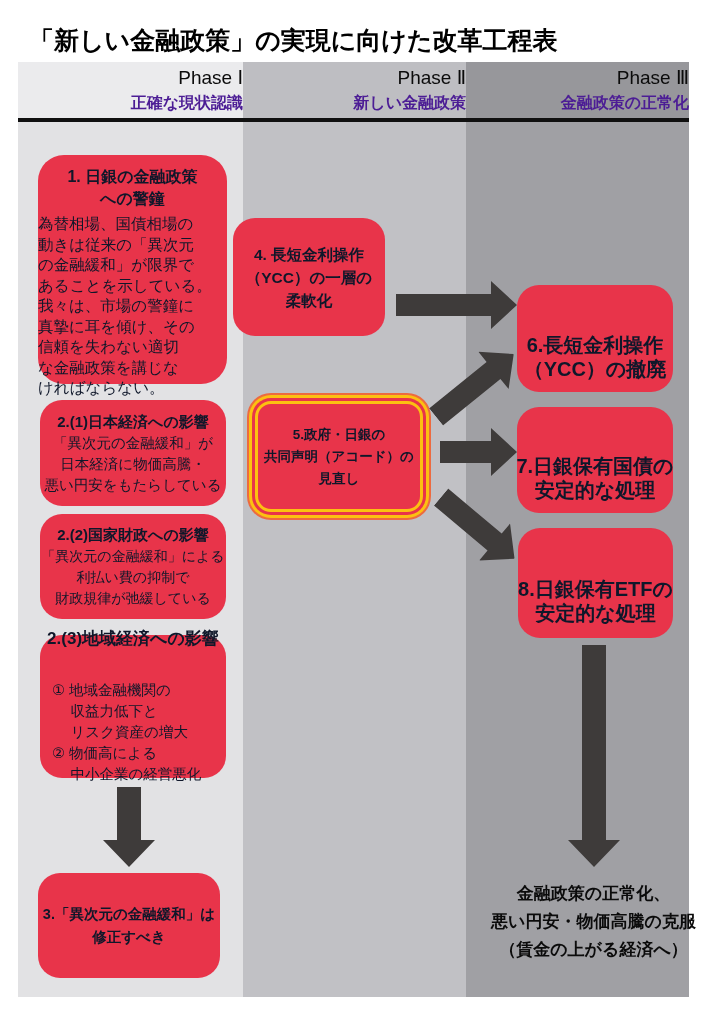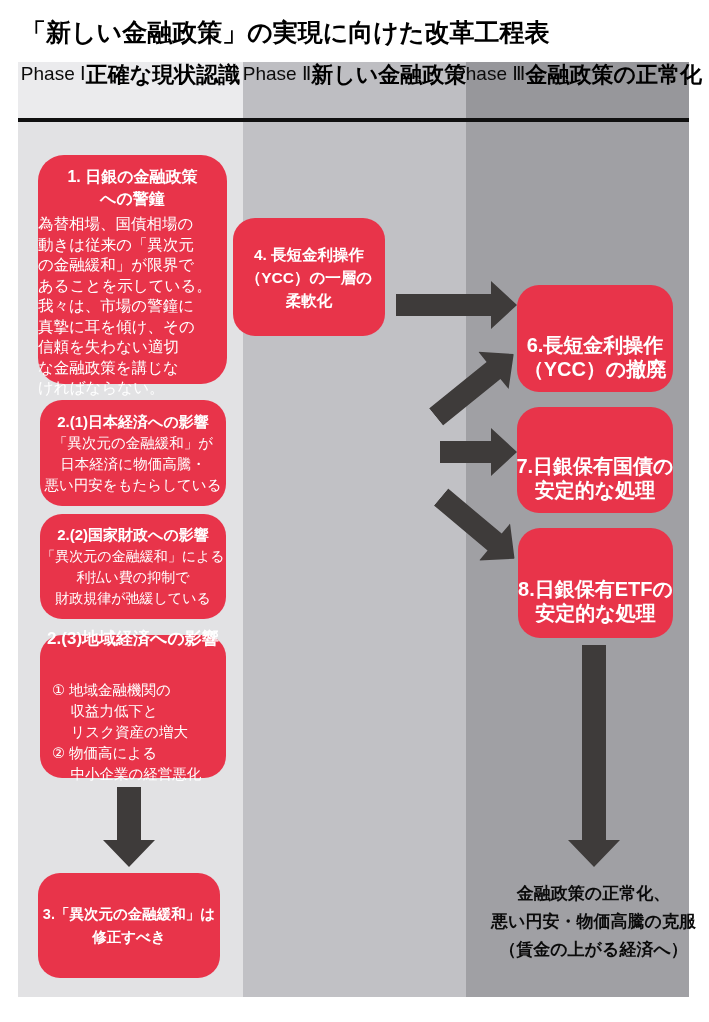--- a/index.html
+++ b/index.html
@@ -1,39 +1,39 @@
 <!DOCTYPE html>
 <html><head>
 <meta charset="utf-8">
 <style>
   html,body { margin:0; padding:0; background:#ffffff; }
   .page {
     position:relative; width:709px; height:1022px; background:#ffffff;
     font-family:"Liberation Sans","DejaVu Sans",sans-serif; overflow:hidden;
   }
   .title {
-    position:absolute; left:17px; top:12px; margin:4px;
+    position:absolute; left:17px; top:12px; margin:12px;
     font-size:25px; font-weight:bold; color:#000; white-space:pre;
   }
   
   .col { position:absolute; top:62px; height:935px; }
   #col1 { left:18px;  width:225px; background:#e2e2e4; }
   #col2 { left:243px; width:223px; background:#c1c1c5; }
   #col3 { left:466px; width:223px; background:#a0a0a4; }
-  .col-header { height:57px; display:flex; flex-direction:row; justify-content:center; align-items:flex-start; }
+  .col-header { height:57px; display:flex; flex-direction:column; justify-content:center; align-items:flex-end; }
   #col1 .col-header { background:#ebebed; }
   #col2 .col-header { background:#bebec2; }
   #col3 .col-header { background:#97979b; }
   .phase-label { font-size:19px; color:#0b0b0b; line-height:24px; white-space:pre; }
-  .phase-sub   { font-size:22px; font-weight:bold; color:#000000; line-height:25px; white-space:pre; }
+  .phase-sub   { font-size:16px; font-weight:bold; color:#4c1d95; line-height:25px; white-space:pre; }
   .rule { position:absolute; left:18px; top:118px; width:671px; height:4px; background:#101010; }
 
   
   .rbox {
-    position:absolute; background:#e8344a; border-radius:22px; color:#ffffff;
+    position:absolute; background:#e8344a; border-radius:22px; color:#0f172a;
     display:flex; flex-direction:column; justify-content:center; align-items:center;
     text-align:center;
   }
   .bx-title { font-weight:bold; white-space:pre; }
   .bx-body  { white-space:pre; }
 
   #box1 { left:38px; top:155px; width:189px; height:229px; border-radius:26px; justify-content:flex-start; padding-top:11px; box-sizing:border-box; }
   #box1 .bx-title { font-size:16px; line-height:22px; }
   #box1 .bx-body  { font-size:15.5px; line-height:20.5px; text-align:left; align-self:flex-start; padding-left:0; margin-top:4px; }
 
@@ -156,20 +156,25 @@
   <div class="rbox" id="box3">
     <div class="bx-title">3.「異次元の金融緩和」は
 修正すべき</div>
   </div>
 
   <div class="rbox" id="box4">
     <div class="bx-title">4. 長短金利操作
 （YCC）の一層の
 柔軟化</div>
   </div>
+  <div class="rbox" id="box5">
+    <div class="bx-title">5.政府・日銀の
+共同声明（アコード）の
+見直し</div>
+  </div>
 
   <div class="rbox" id="box6">
     <div class="bx-title">6.長短金利操作
 （YCC）の撤廃</div>
   </div>
   <div class="rbox" id="box7">
     <div class="bx-title">7.日銀保有国債の
 安定的な処理</div>
   </div>
   <div class="rbox" id="box8">

